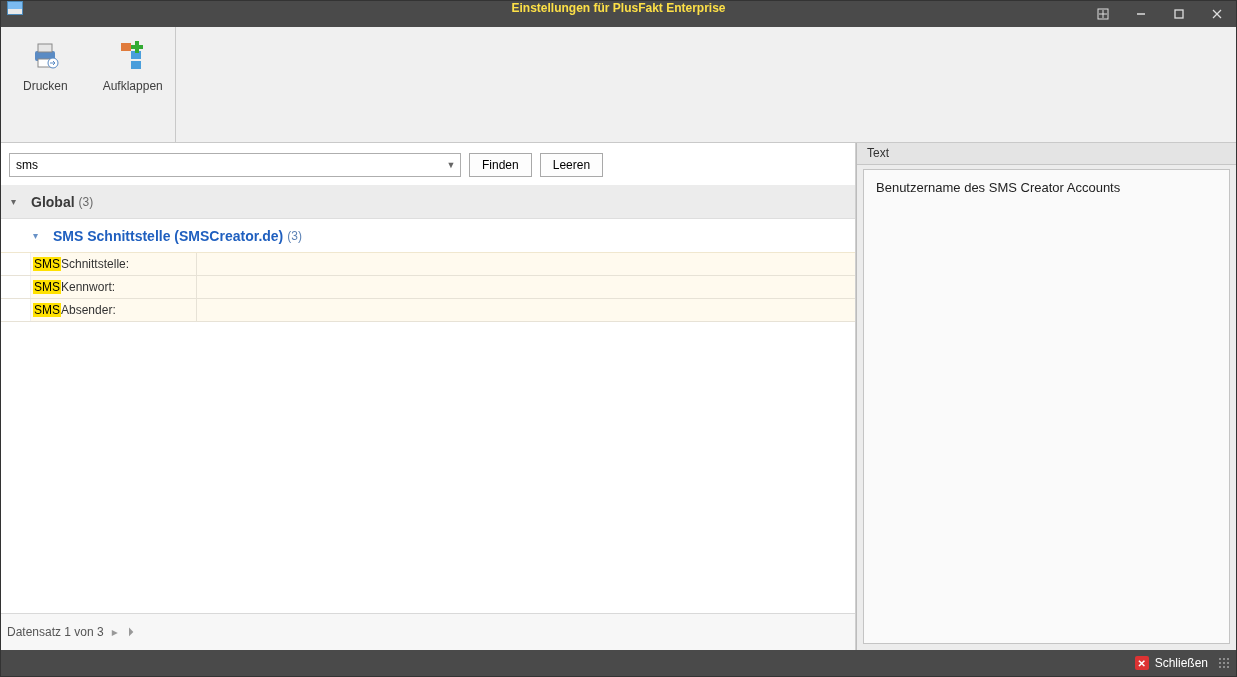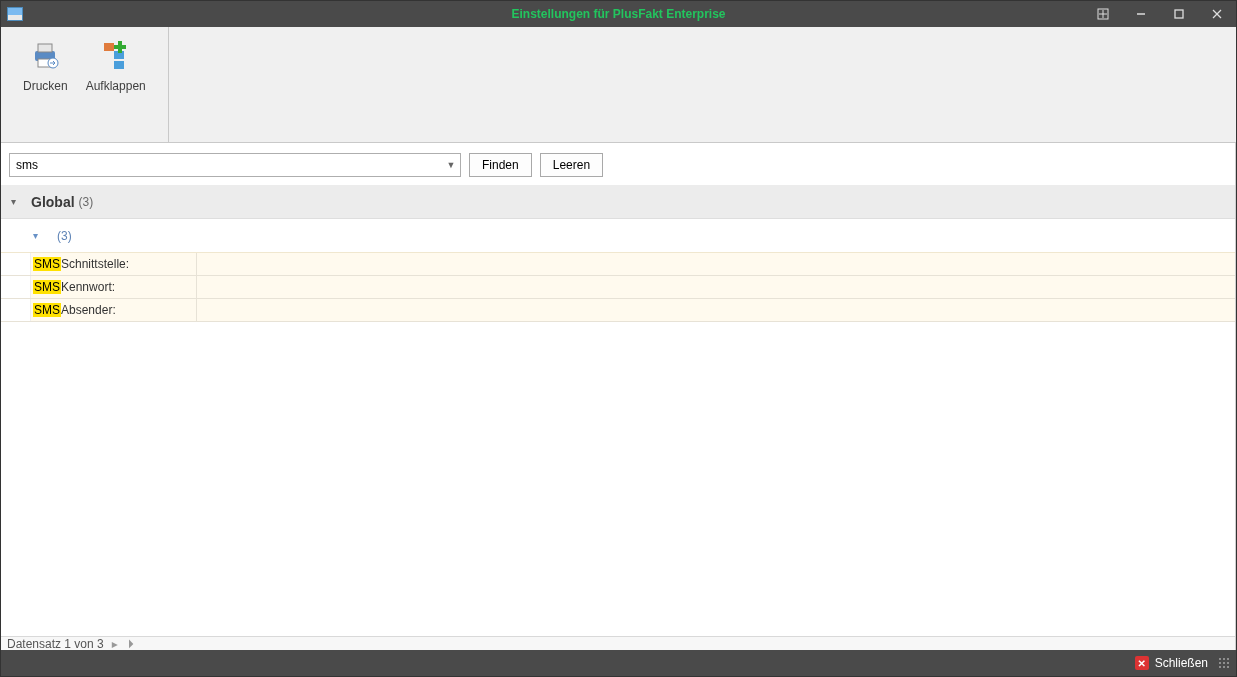--- a/index.html
+++ b/index.html
@@ -10,23 +10,23 @@
     width: 1237px;
     height: 677px;
     overflow: hidden;
     position: relative;
     border: 1px solid #333;
   }
   
   .titlebar {
     height: 26px;
     background: #4a4a4a;
-    color: #22c55e;
-    display: flex;
-    align-items: center;
+    color: #fde047;
+    display: flex;
+    align-items: flex-start;
     position: relative;
   }
   .titlebar .app-icon {
     width: 16px; height: 14px;
     margin: 0 6px;
     background: linear-gradient(to bottom,#7bbaf0 0 60%, #e9e9e9 60% 100%);
     border: 1px solid #4d8bbb;
   }
   .titlebar .title {
     position: absolute;
@@ -51,22 +51,22 @@
   }
   
   .ribbon {
     height: 116px;
     background: #f0f0f0;
     border-bottom: 1px solid #c9c9c9;
     display: flex;
   }
   .ribbon-group {
     display: flex;
-    gap: 18px;
-    padding: 6px 22px 0 22px;
+    gap: 35px;
+    padding: 6px 12px 0 22px;
     border-right: 1px solid #c9c9c9;
   }
   .ribbon-btn {
     display: flex;
     flex-direction: column;
     align-items: center;
     justify-content: flex-start;
     width: auto;
     cursor: pointer;
     padding-top: 6px;
@@ -219,21 +219,21 @@
   }
   .data-row .val {
     flex:1;
     border-left:1px solid #e7e2d6;
     height:100%;
   }
   
   .paginator {
     position:absolute;
     bottom:0; left:0; right:0;
-    height: 14px;
+    height: 37px;
     background:#f7f7f7;
     border-top:1px solid #d9d9d9;
     display:flex; align-items:center;
     padding: 0 6px;
     font-size:12px;
     color:#555;
     gap:6px;
   }
   .paginator .navbtn {
     color:#999; cursor:default; padding:0 2px;
@@ -370,20 +370,21 @@
 
 
     <div class="group-row">
       <span class="chevron">▾</span>
       <span class="gname">Global</span>
       <span class="gcount">(3)</span>
     </div>
 
     <div class="subgroup-row">
       <span class="chevron">▾</span>
+      <span class="sgname">SMS Schnittstelle (SMSCreator.de)</span>
       <span class="gcount">(3)</span>
     </div>
 
     <div id="rows">
         <div class="data-row">
           <div class="indent"></div>
           <div class="desc">
             <span class="hl">SMS</span>
             <span> Schnittstelle:</span>
           </div>
@@ -407,20 +408,24 @@
         </div>
       </div>
 
     <div class="paginator">
       <span>Datensatz 1 von 3</span>
       <span class="navbtn">▸</span>
       <span class="navbtn">⏵</span>
     </div>
   </div>
 
+  <div class="right-pane">
+    <div class="right-header">Text</div>
+    <div class="right-body">Benutzername des SMS Creator Accounts</div>
+  </div>
 </div>
 
 <div class="bottombar">
   <div class="close-btn">
     <span class="xi">✕</span>
     <span>Schließen</span>
   </div>
   <div class="grip"></div>
 </div>
 

